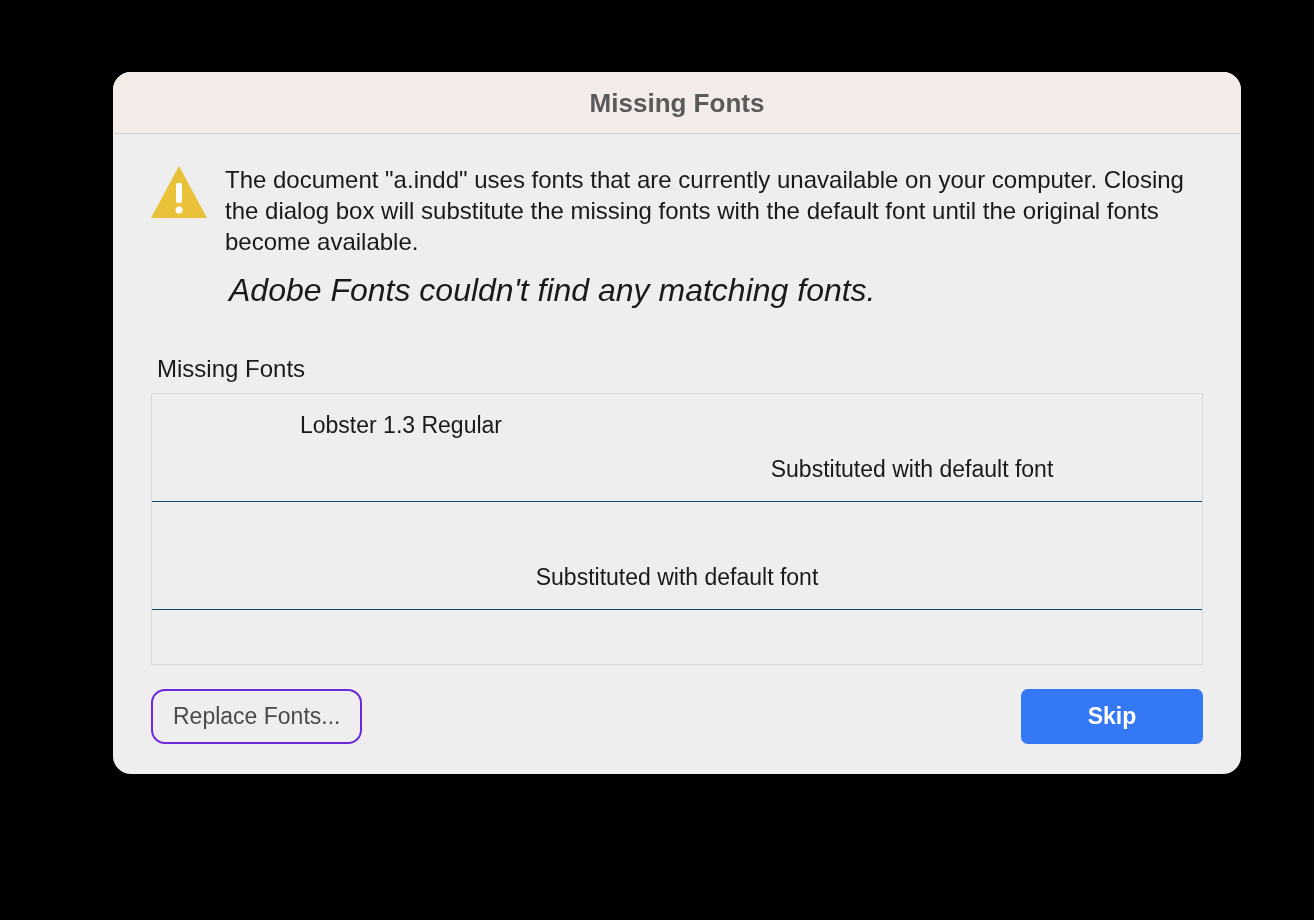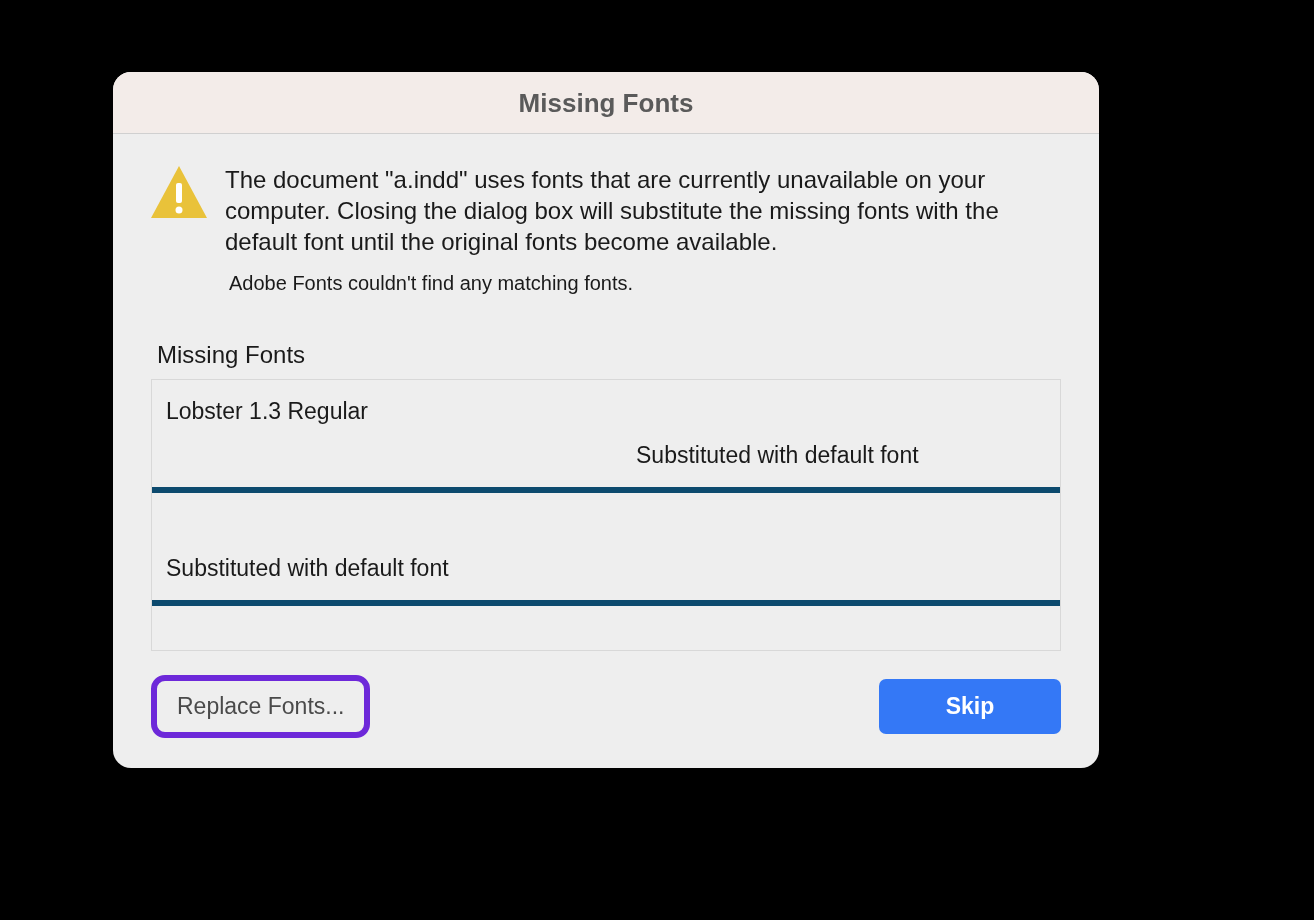--- a/index.html
+++ b/index.html
@@ -11,21 +11,21 @@
       width: 1314px;
       height: 920px;
       background: #000;
       font-family: -apple-system, BlinkMacSystemFont, "Segoe UI", "Helvetica Neue", Arial, sans-serif;
       position: relative;
     }
     .dialog {
       position: absolute;
       top: 72px;
       left: 113px;
-      width: 986px;
+      width: 1128px;
       background: #eee;
       border-radius: 18px;
       overflow: hidden;
       box-shadow: 0 10px 40px rgba(0,0,0,0.5);
     }
     .titlebar {
       background: #f3ece9;
       border-bottom: 1px solid #d0d0d0;
       text-align: center;
       padding: 16px 0 14px 0;
@@ -48,42 +48,44 @@
       flex: 0 0 auto;
       margin-top: 2px;
     }
     .warning-text {
       font-size: 24px;
       line-height: 1.3;
       color: #1a1a1a;
       font-weight: 400;
     }
     .adobe-fonts-msg {
-      font-size: 20px;
+      font-size: 32px;
       color: #1a1a1a;
       margin-left: 78px;
       margin-top: 14px;
       margin-bottom: 46px;
+      font-style: italic;
     }
     .section-label {
       font-size: 24px;
       color: #1a1a1a;
       margin-bottom: 10px;
       margin-left: 6px;
     }
     .font-table {
       border: 1px solid #d8d8d8;
       background: #eee;
       height: 272px;
       overflow: auto;
     }
     .font-row {
       display: flex;
-      border-bottom: 6px solid #0c4a6e;
+      border-bottom: 1px solid #0c4a6e;
       padding: 18px 14px;
+      text-align: center;
     }
     .font-name {
       width: 470px;
       font-size: 23px;
       color: #1a1a1a;
     }
     .font-status {
       flex: 1;
       font-size: 23px;
       color: #1a1a1a;
@@ -96,21 +98,21 @@
       margin-top: 24px;
     }
     .btn {
       font-size: 23px;
       border-radius: 12px;
       cursor: pointer;
       font-family: inherit;
     }
     .btn-replace {
       background: #eee;
-      border: 6px solid #6d28d9;
+      border: 2px solid #6d28d9;
       color: #4a4a4a;
       padding: 12px 20px;
       border-radius: 14px;
     }
     .btn-skip {
       background: #3478f6;
       border: none;
       color: #fff;
       font-weight: 700;
       padding: 14px 0;

